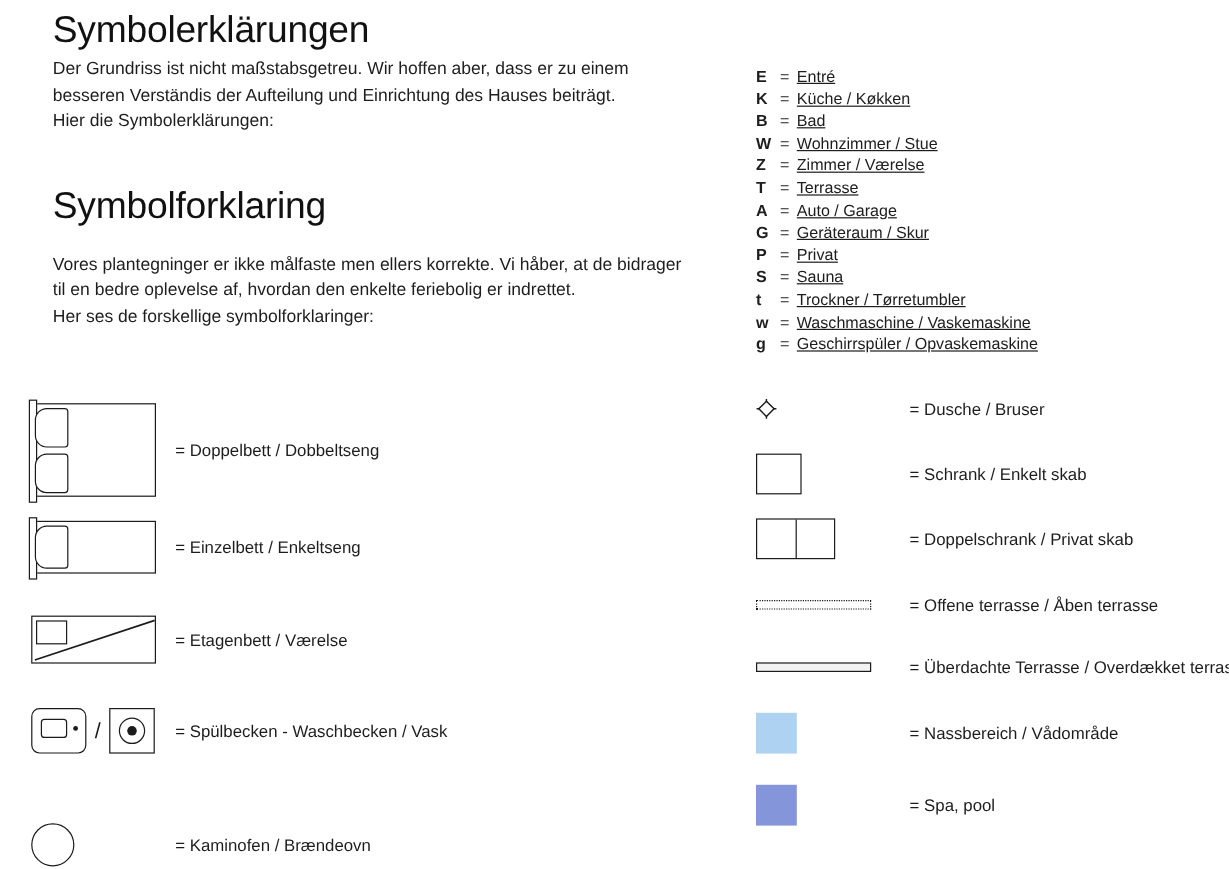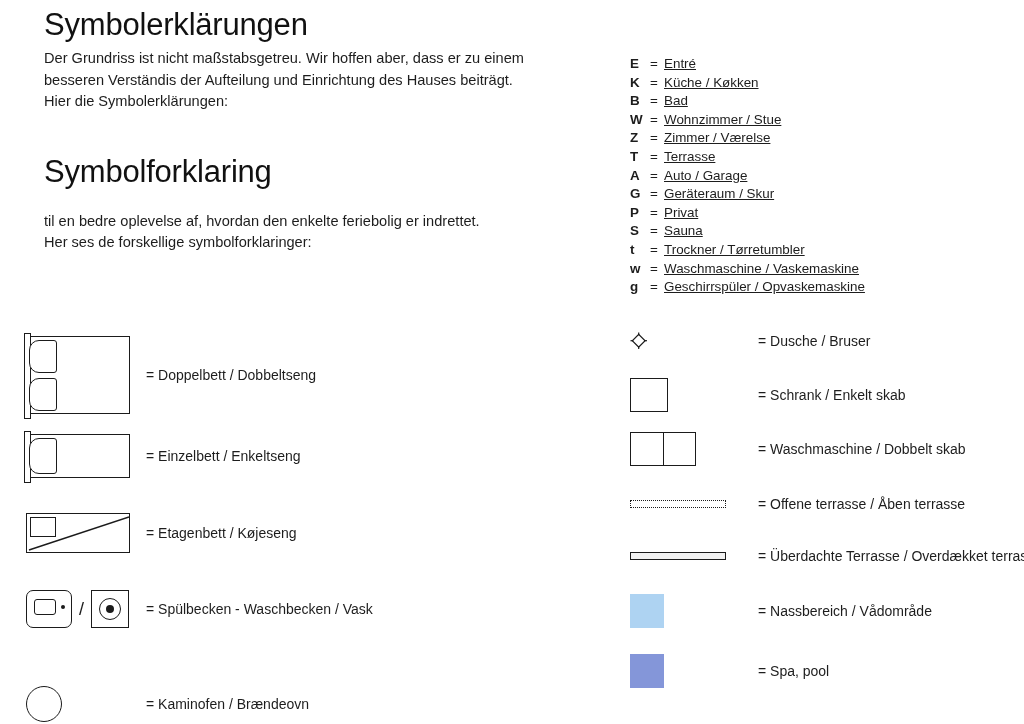--- a/index.html
+++ b/index.html
@@ -346,20 +346,21 @@
       <p class="para">Der Grundriss ist nicht maßstabsgetreu. Wir hoffen aber, dass er zu einem</p>
       <p class="para">besseren Verständis der Aufteilung und Einrichtung des Hauses beiträgt.</p>
       <p class="para">Hier die Symbolerklärungen:</p>
     </div>
 
     <div class="block-da-title">
       <h1 class="title-da">Symbolforklaring</h1>
     </div>
 
     <div class="block-da-text">
+      <p class="para">Vores plantegninger er ikke målfaste men ellers korrekte. Vi håber, at de bidrager</p>
       <p class="para">til en bedre oplevelse af, hvordan den enkelte feriebolig er indrettet.</p>
       <p class="para">Her ses de forskellige symbolforklaringer:</p>
     </div>
   </div>
 
   <div class="symbols">
 
     <div class="sym-row" style="top:8px; left:0;">
       <div class="sym-art">
         <div class="bed-double">
@@ -383,21 +384,21 @@
 
     <div class="sym-row" style="top:185px; left:0;">
       <div class="sym-art">
         <div class="bunk">
           <div class="inner-box"></div>
           <svg class="diag" viewBox="0 0 104 40" preserveAspectRatio="none" aria-hidden="true">
             <line x1="2" y1="36" x2="102" y2="3" stroke="#1b1b1b" stroke-width="1.4"></line>
           </svg>
         </div>
       </div>
-      <span class="sym-label">= Etagenbett / Køjeseng</span>
+      <span class="sym-label">= Etagenbett / Værelse</span>
     </div>
 
     <div class="sym-row" style="top:262px; left:0;">
       <div class="sym-art">
         <div class="sink-group">
           <div class="sink">
             <div class="basin"></div>
             <div class="tap"></div>
           </div>
           <span class="slash">/</span>
@@ -513,21 +514,21 @@
       <span class="rsym-label">= Schrank / Enkelt skab</span>
     </div>
 
     <div class="rsym-row" style="top:106px; left:0;">
       <div class="rsym-art">
         <div class="wardrobe-double">
           <div class="half"></div>
           <div class="half"></div>
         </div>
       </div>
-      <span class="rsym-label">= Waschmaschine / Dobbelt skab</span>
+      <span class="rsym-label">= Doppelschrank / Privat skab</span>
     </div>
 
     <div class="rsym-row" style="top:170px; left:0;">
       <div class="rsym-art">
         <div class="open-terrace"></div>
       </div>
       <span class="rsym-label">= Offene terrasse / Åben terrasse</span>
     </div>
 
     <div class="rsym-row" style="top:222px; left:0;">

